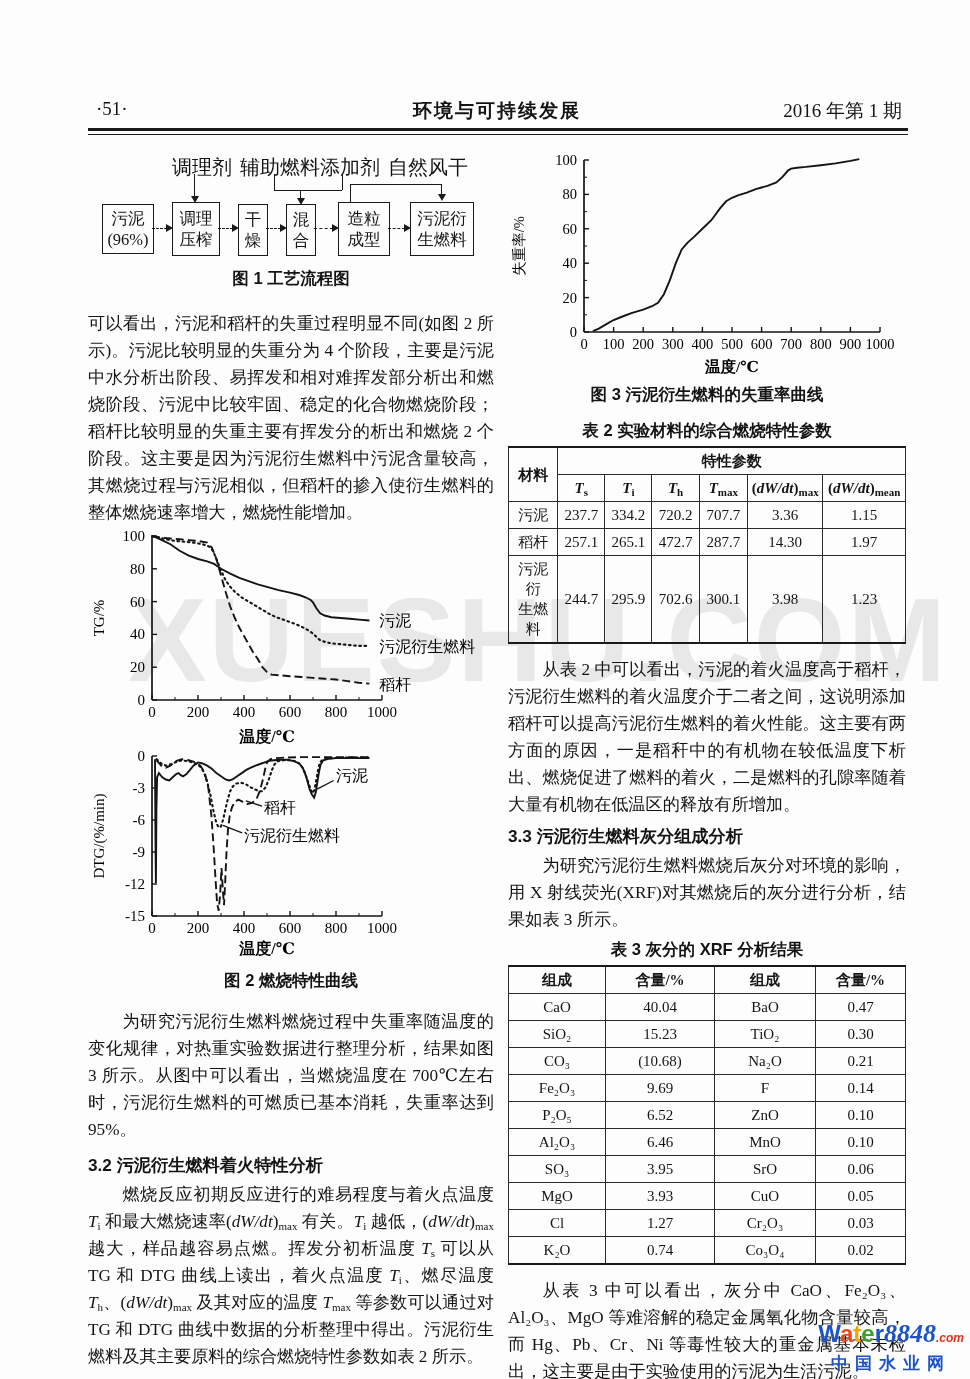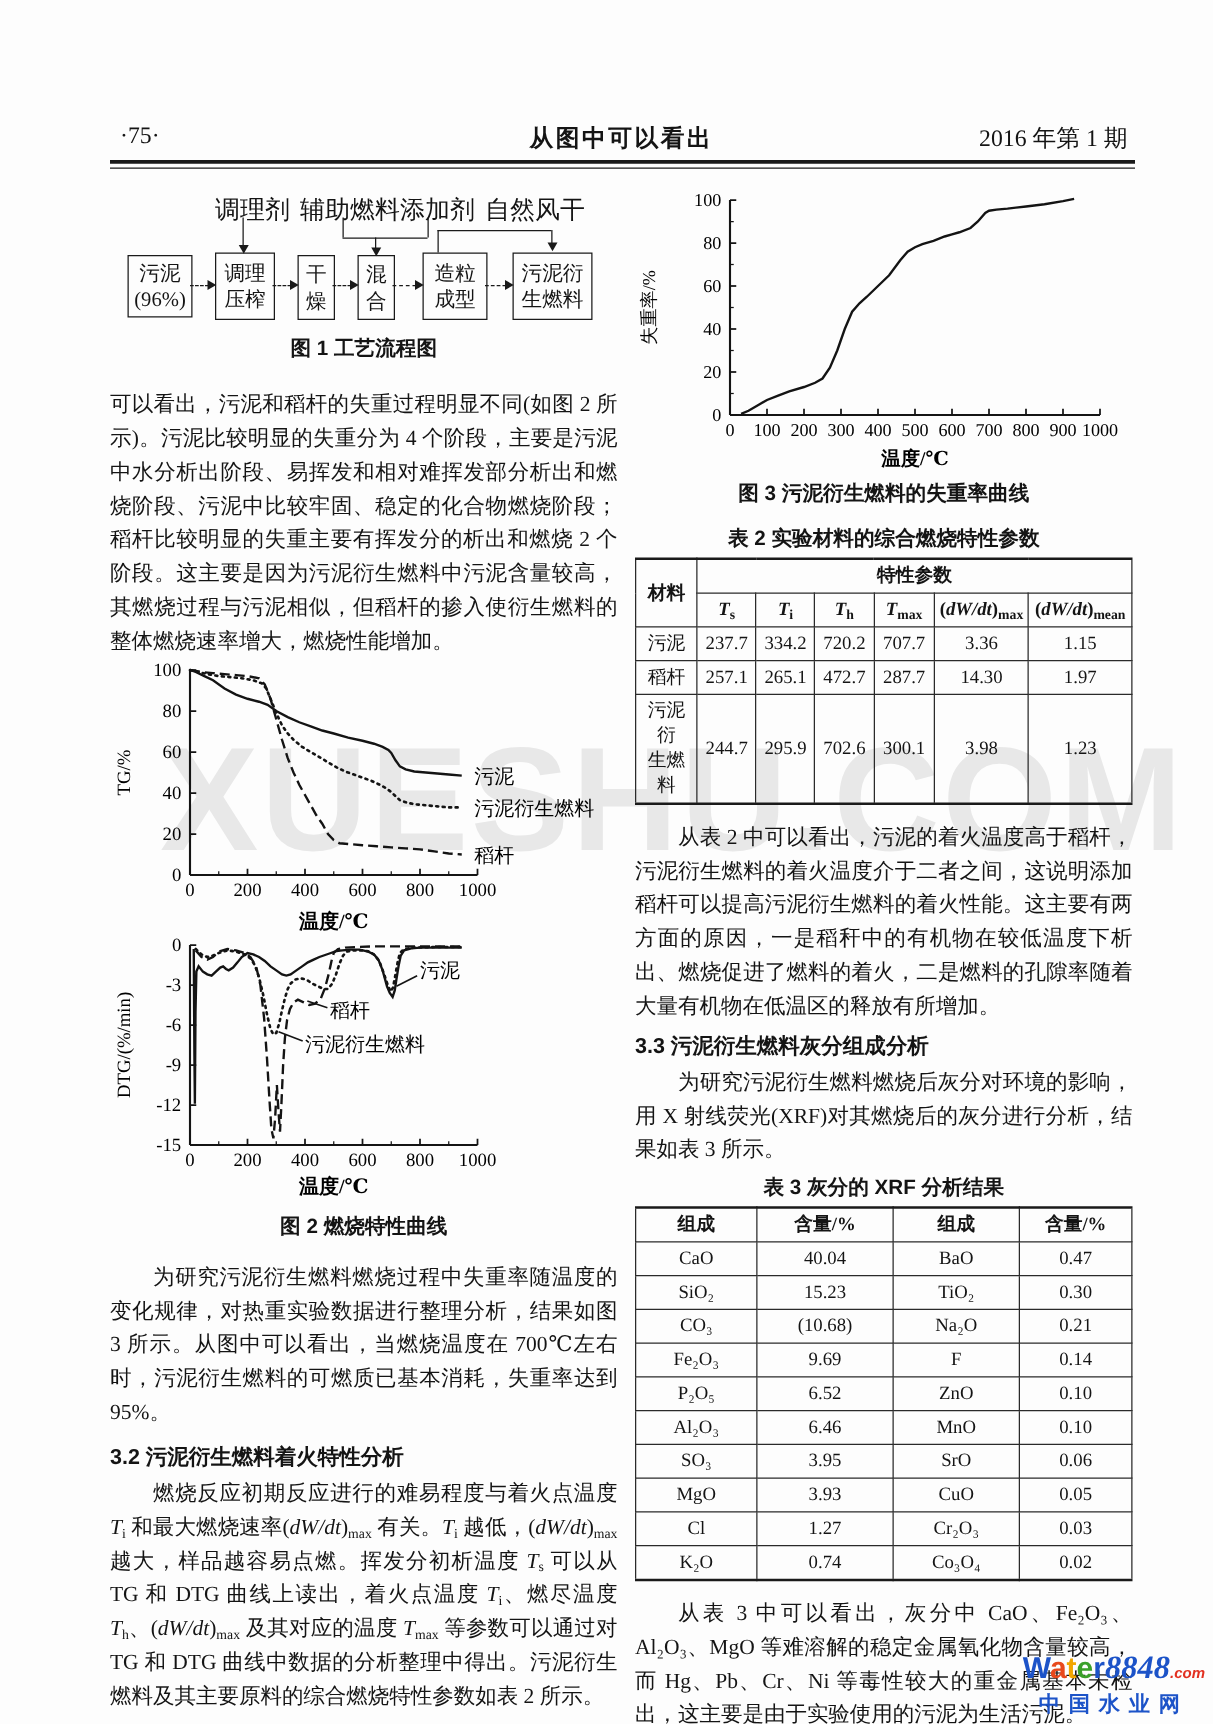--- a/index.html
+++ b/index.html
@@ -44,22 +44,22 @@
   .logo-top{font-size:24px;font-weight:bold;line-height:24px;white-space:nowrap;}
   .l8848{font-style:italic;font-family:"Liberation Serif",serif;font-size:26px;}
   .lcom{font-size:12px;font-style:italic;}
   .logo-sub{font-size:17px;font-weight:bold;letter-spacing:7px;margin-top:2px;}
   svg text{font-family:"Liberation Serif","DejaVu Serif",serif;}
 </style>
 </head>
 <body>
 
 <div class="hdr">
-  <span class="pg">·75·</span>
-  <span class="jt">从图中可以看出</span>
+  <span class="pg">·51·</span>
+  <span class="jt">环境与可持续发展</span>
   <span class="iss">2016 年第 1 期</span>
 </div>
 <div class="rule"></div>
 
 <div class="wm">XUESHU.COM</div>
 
 <div class="col colL">
 
   <div class="diag">
     <span class="toplab" style="left:84px;top:2px;">调理剂</span>

